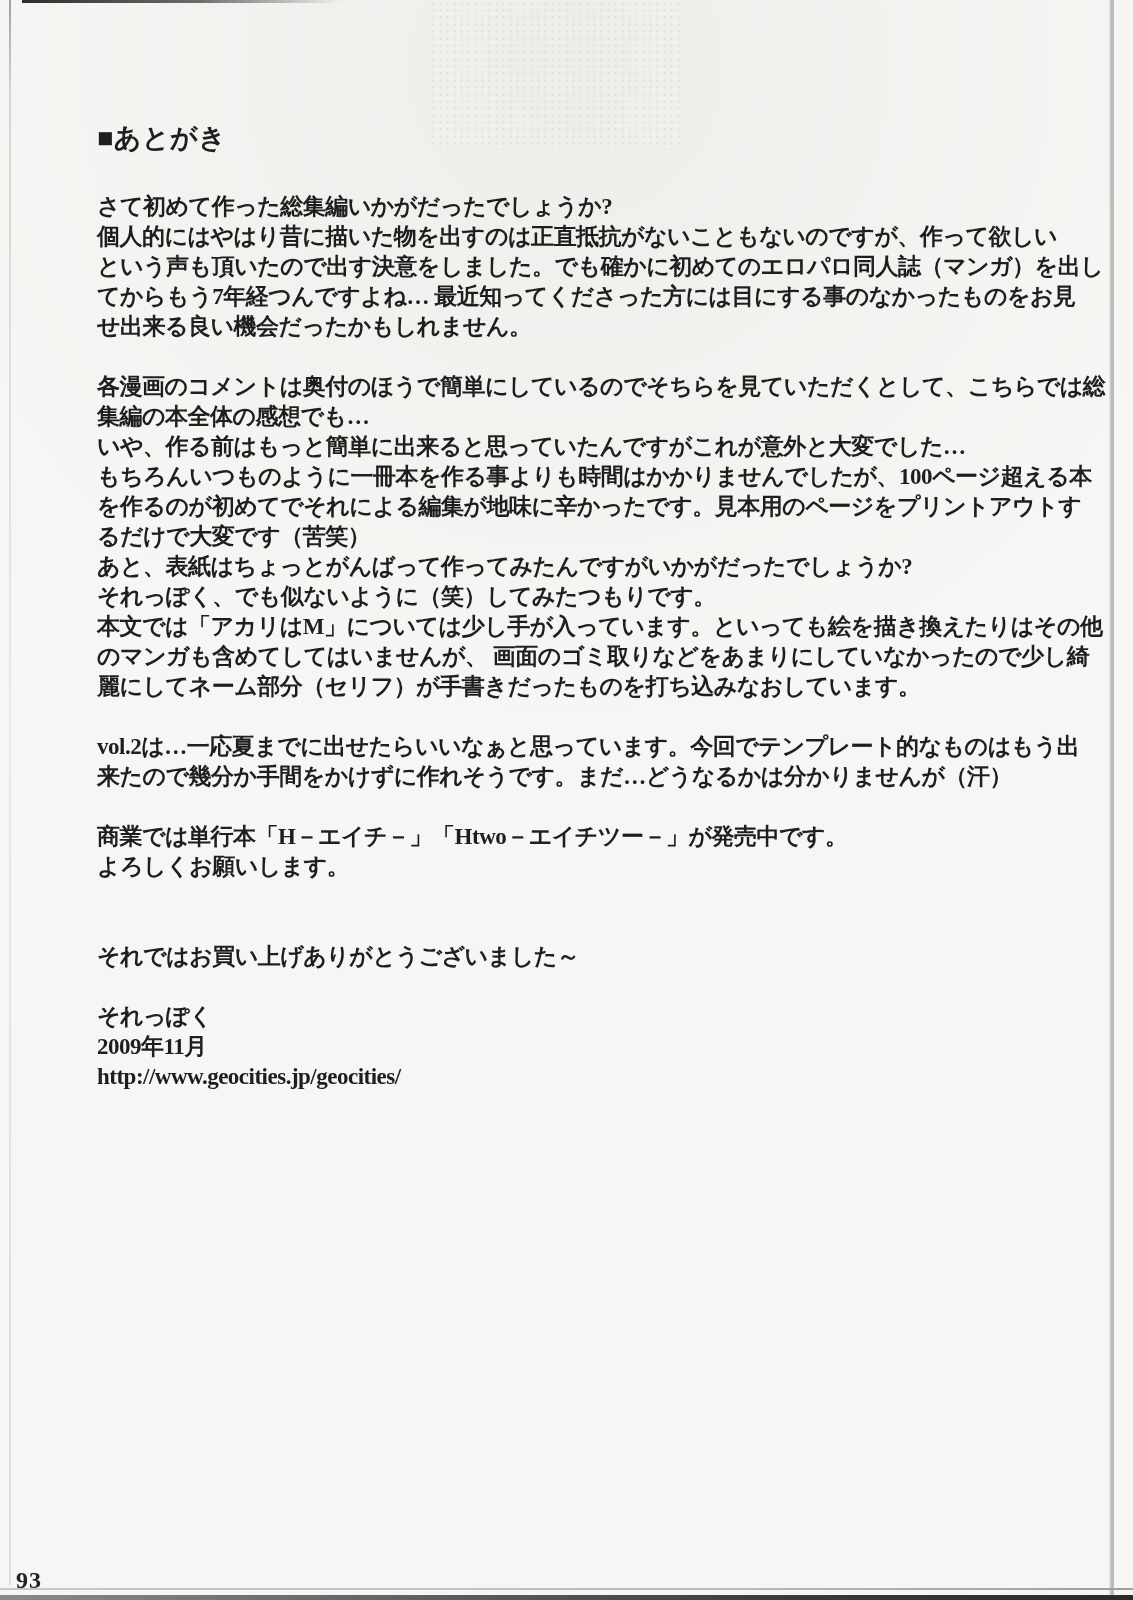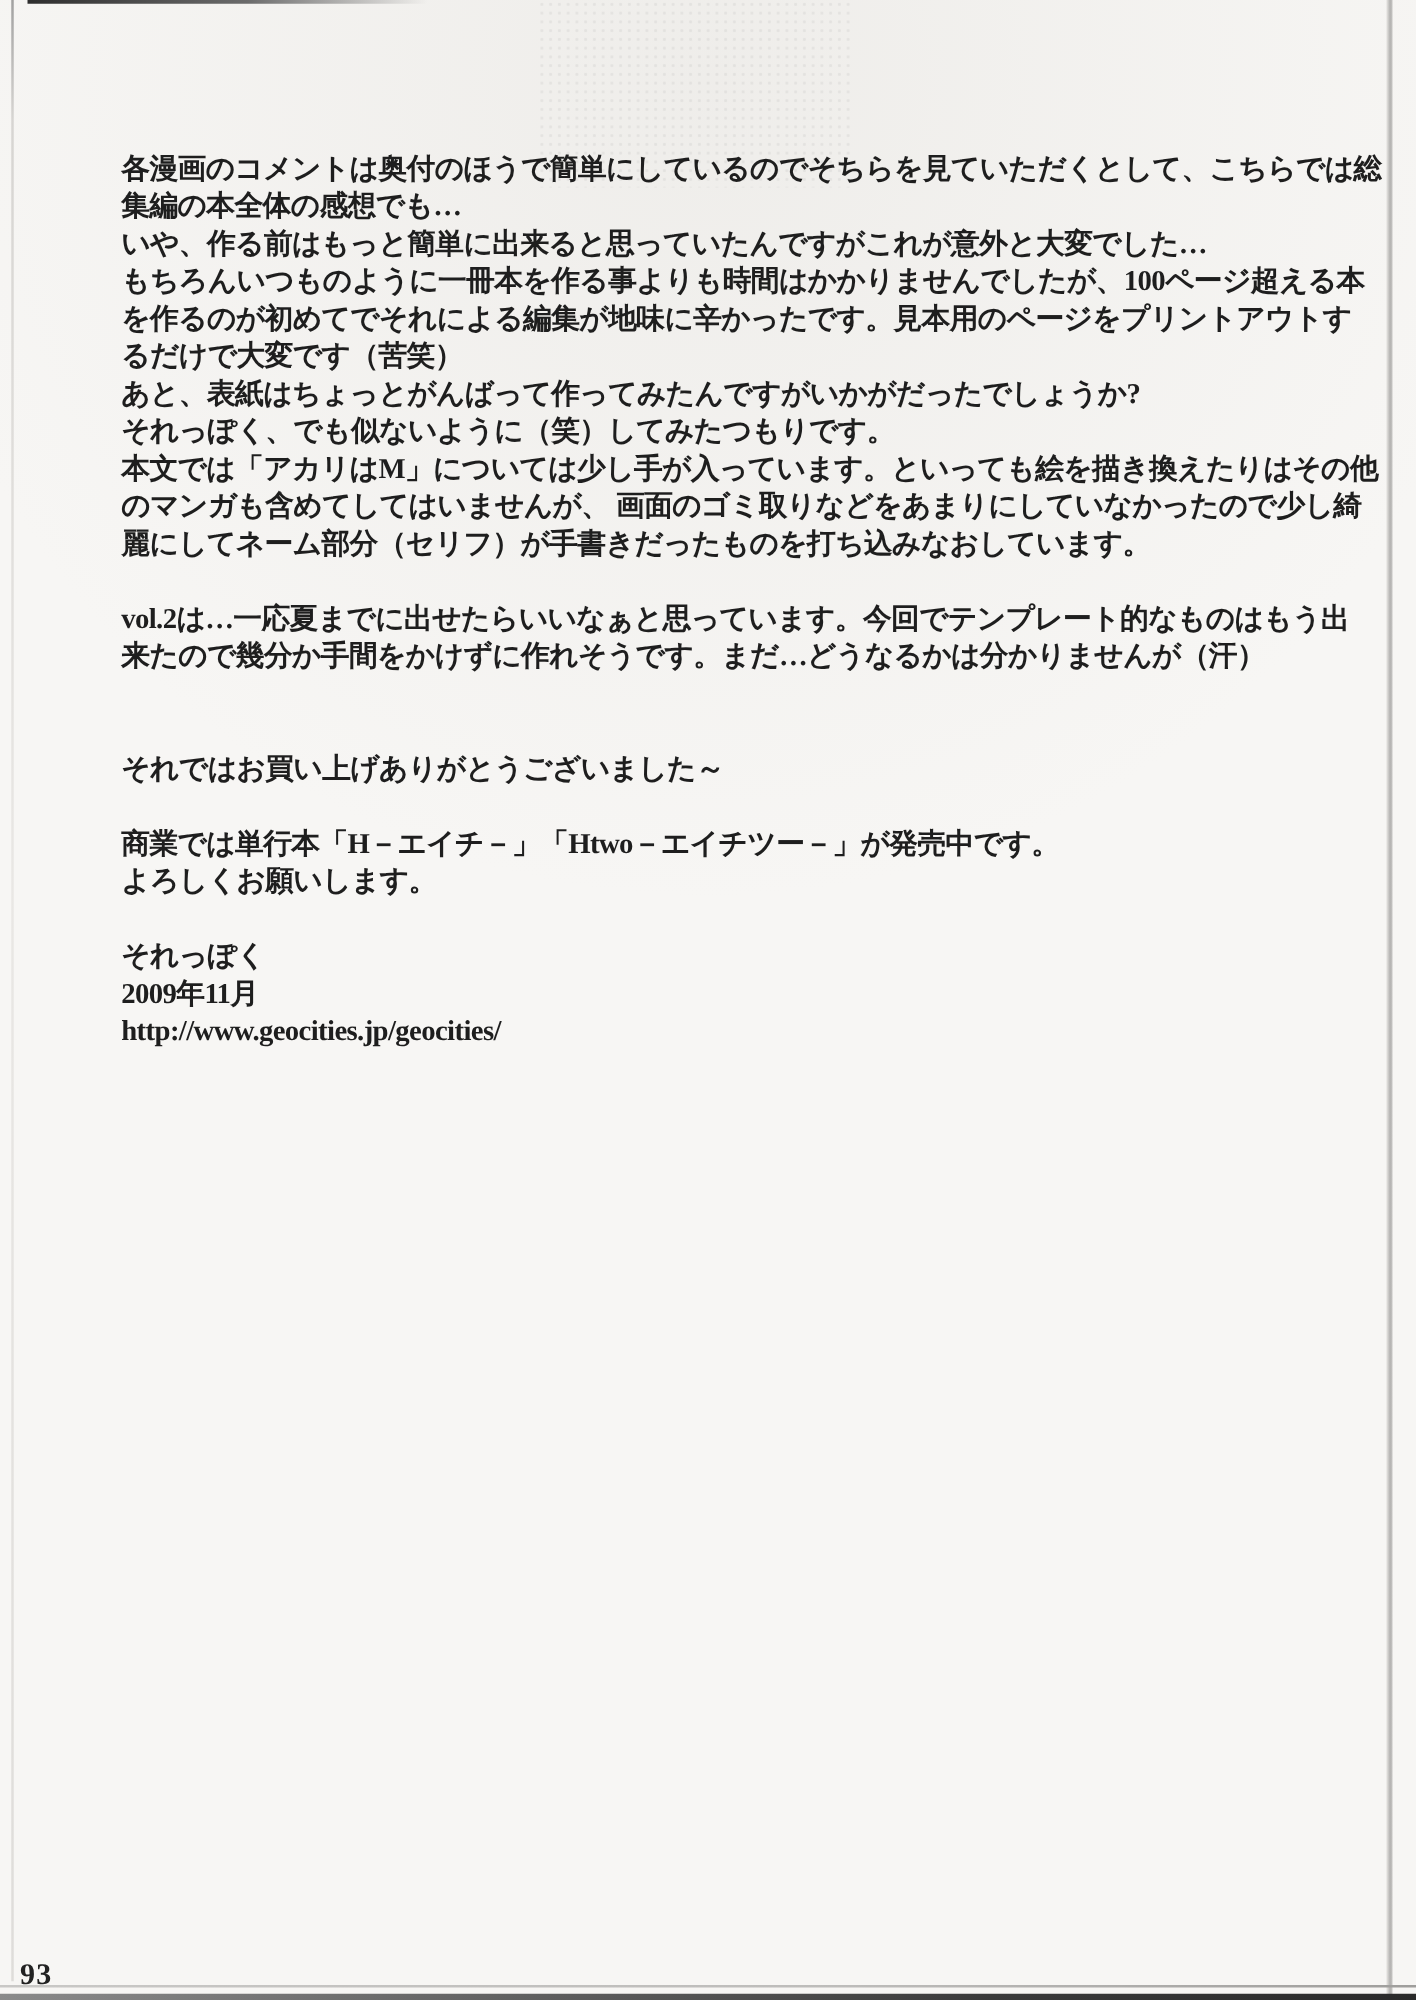--- a/index.html
+++ b/index.html
@@ -111,37 +111,43 @@
 
 <div class="scan-page">
   <div class="edge-top"></div>
   <div class="edge-left"></div>
   <div class="edge-right"></div>
   <div class="edge-bottom-line"></div>
   <div class="edge-bottom-bar"></div>
   <div class="halftone"></div>
 
   <div class="content">
+    <h1 class="heading"><span>■</span><span>あとがき</span></h1>
 
+    <p class="para">さて初めて作った総集編いかがだったでしょうか?
+個人的にはやはり昔に描いた物を出すのは正直抵抗がないこともないのですが、作って欲しい
+という声も頂いたので出す決意をしました。でも確かに初めてのエロパロ同人誌（マンガ）を出し
+てからもう7年経つんですよね… 最近知ってくださった方には目にする事のなかったものをお見
+せ出来る良い機会だったかもしれません。</p>
     <p class="para">各漫画のコメントは奥付のほうで簡単にしているのでそちらを見ていただくとして、こちらでは総
 集編の本全体の感想でも…
 いや、作る前はもっと簡単に出来ると思っていたんですがこれが意外と大変でした…
 もちろんいつものように一冊本を作る事よりも時間はかかりませんでしたが、100ページ超える本
 を作るのが初めてでそれによる編集が地味に辛かったです。見本用のページをプリントアウトす
 るだけで大変です（苦笑）
 あと、表紙はちょっとがんばって作ってみたんですがいかがだったでしょうか?
 それっぽく、でも似ないように（笑）してみたつもりです。
 本文では「アカリはM」については少し手が入っています。といっても絵を描き換えたりはその他
 のマンガも含めてしてはいませんが、 画面のゴミ取りなどをあまりにしていなかったので少し綺
 麗にしてネーム部分（セリフ）が手書きだったものを打ち込みなおしています。</p>
     <p class="para">vol.2は…一応夏までに出せたらいいなぁと思っています。今回でテンプレート的なものはもう出
 来たので幾分か手間をかけずに作れそうです。まだ…どうなるかは分かりませんが（汗）</p>
-    <p class="para closing">それではお買い上げありがとうございました～</p>
     <p class="para">商業では単行本「H－エイチ－」「Htwo－エイチツー－」が発売中です。
 よろしくお願いします。</p>
+    <p class="para closing">それではお買い上げありがとうございました～</p>
 
     <div class="signature">
       <div>それっぽく</div>
       <div>2009年11月</div>
       <div>http://www.geocities.jp/geocities/</div>
     </div>
   </div>
 
   <div class="page-number">93</div>
 </div>

